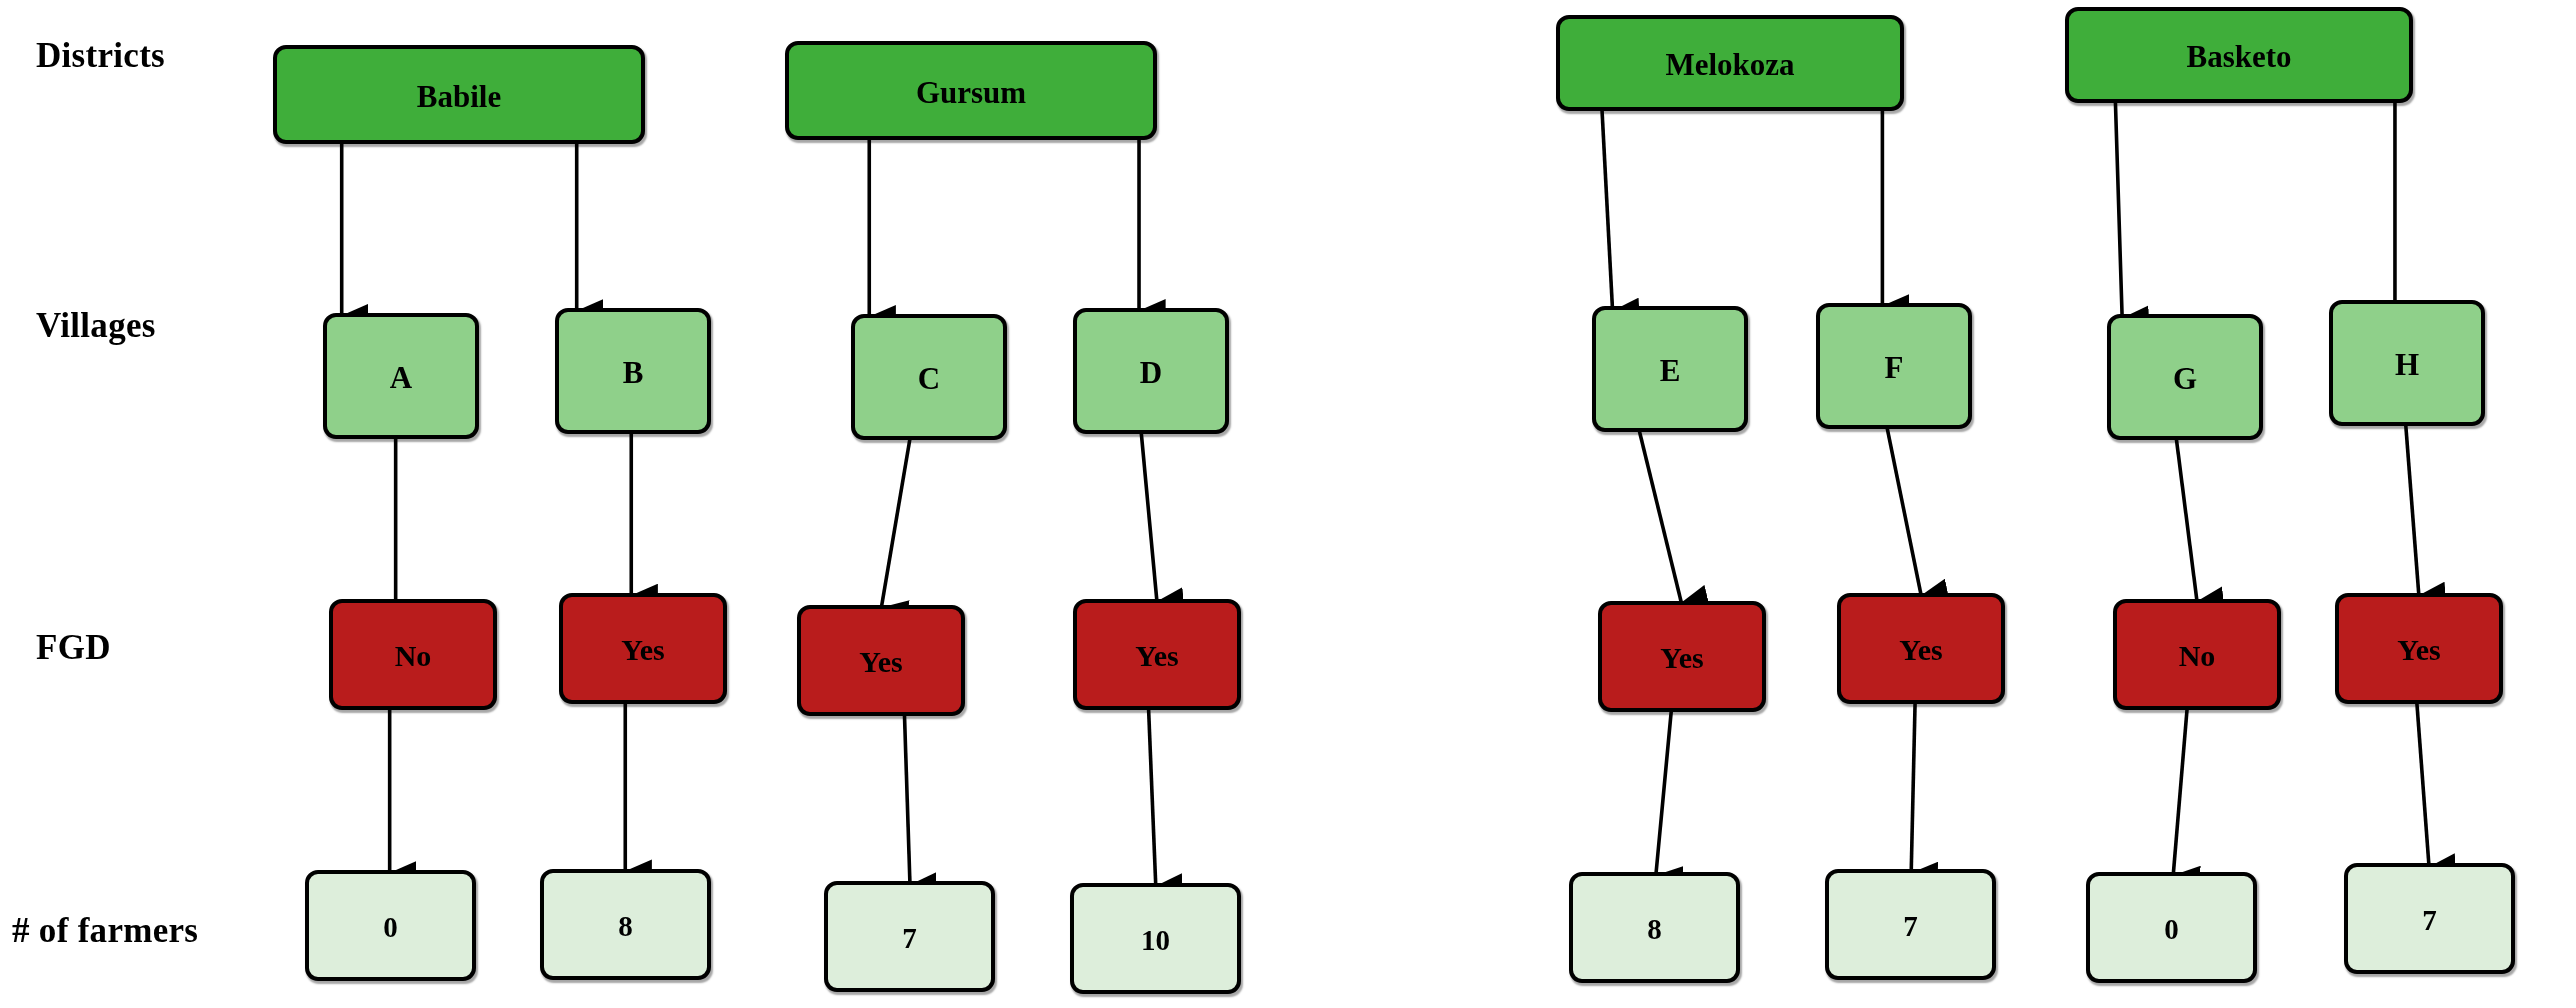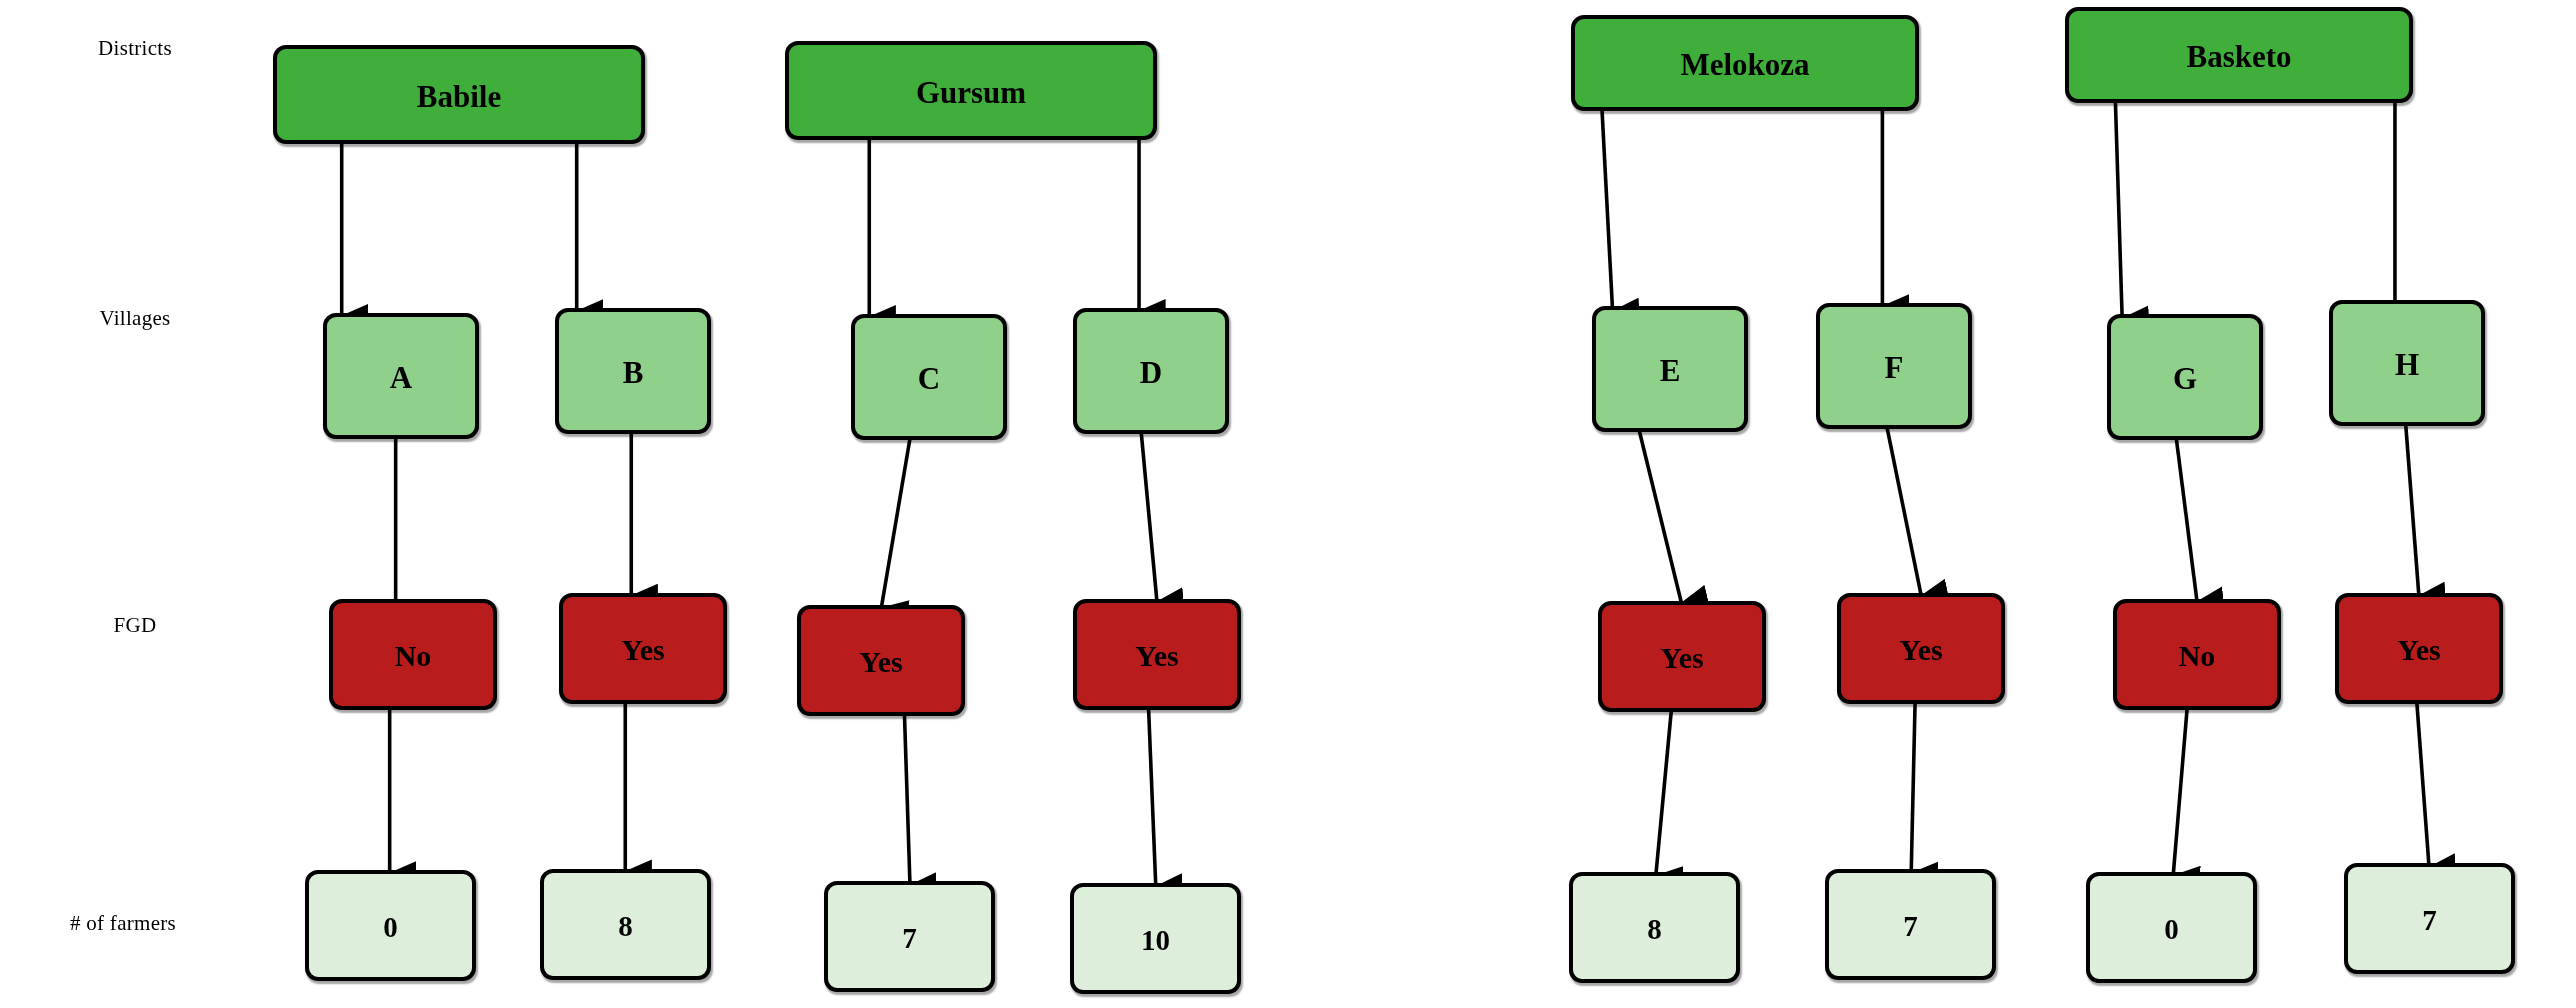--- a/index.html
+++ b/index.html
@@ -20,25 +20,25 @@
   svg.layer {
     position: absolute;
     top: 0;
     left: 0;
     width: 2576px;
     height: 1008px;
   }
   .row-label {
     position: absolute;
     font-family: "Liberation Serif", "DejaVu Serif", serif;
-    font-weight: normal;
-    font-size: 21px;
+    font-weight: bold;
+    font-size: 35px;
     color: #000000;
     white-space: nowrap;
-    text-align: center;
+    text-align: left;
     letter-spacing: 0.3px;
   }
   .node-box {
     position: absolute;
     box-sizing: border-box;
     border: 4.2px solid #000000;
     border-radius: 13px;
     display: flex;
     align-items: center;
     justify-content: center;
@@ -106,32 +106,32 @@
         <line x1="3195" y1="1152" x2="3188" y2="1458" stroke="#000000" stroke-width="6" marker-end="url(#arrowhead)"></line>
         <line x1="3650" y1="1162" x2="3625" y2="1462" stroke="#000000" stroke-width="6" marker-end="url(#arrowhead)"></line>
         <line x1="4030" y1="1152" x2="4052" y2="1448" stroke="#000000" stroke-width="6" marker-end="url(#arrowhead)"></line>
       </g>
   </svg>
 
   <div class="row-label" style="left:36px; top:36px; width:198px;">Districts</div>
 
   <div class="row-label" style="left:36px; top:306px; width:198px;">Villages</div>
 
-  <div class="row-label" style="left:36px; top:613px; width:198px;">FGD</div>
+  <div class="row-label" style="left:36px; top:628px; width:198px;">FGD</div>
 
   <div class="row-label" style="left:12px; top:911px; width:222px;"># of farmers</div>
 
   <div id="nodes">
       <div class="node-box node-district" style="left: 273px; top: 45px; width: 372px; height: 99px;">
         <span class="node-label">Babile</span>
       </div>
       <div class="node-box node-district" style="left: 785px; top: 41px; width: 372px; height: 99px;">
         <span class="node-label">Gursum</span>
       </div>
-      <div class="node-box node-district" style="left: 1556px; top: 15px; width: 348px; height: 96px; margin-left: 15px;">
+      <div class="node-box node-district" style="left: 1556px; top: 15px; width: 348px; height: 96px;">
         <span class="node-label">Melokoza</span>
       </div>
       <div class="node-box node-district" style="left: 2065px; top: 7px; width: 348px; height: 96px;">
         <span class="node-label">Basketo</span>
       </div>
       <div class="node-box node-village" style="left: 323px; top: 313px; width: 156px; height: 126px;">
         <span class="node-label">A</span>
       </div>
       <div class="node-box node-village" style="left: 555px; top: 308px; width: 156px; height: 126px;">
         <span class="node-label">B</span>

